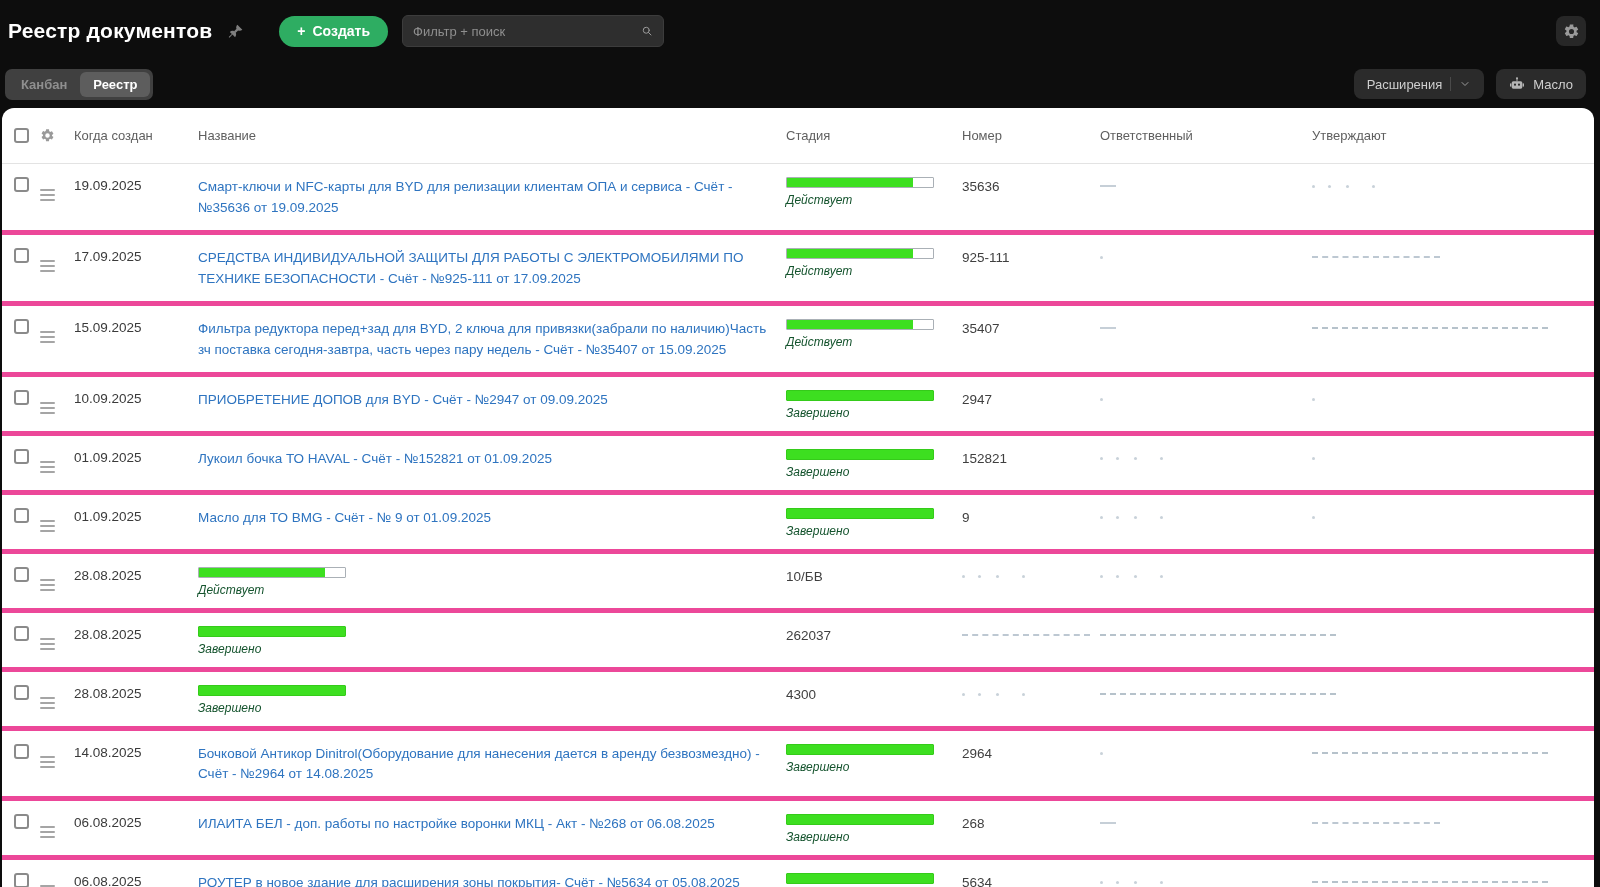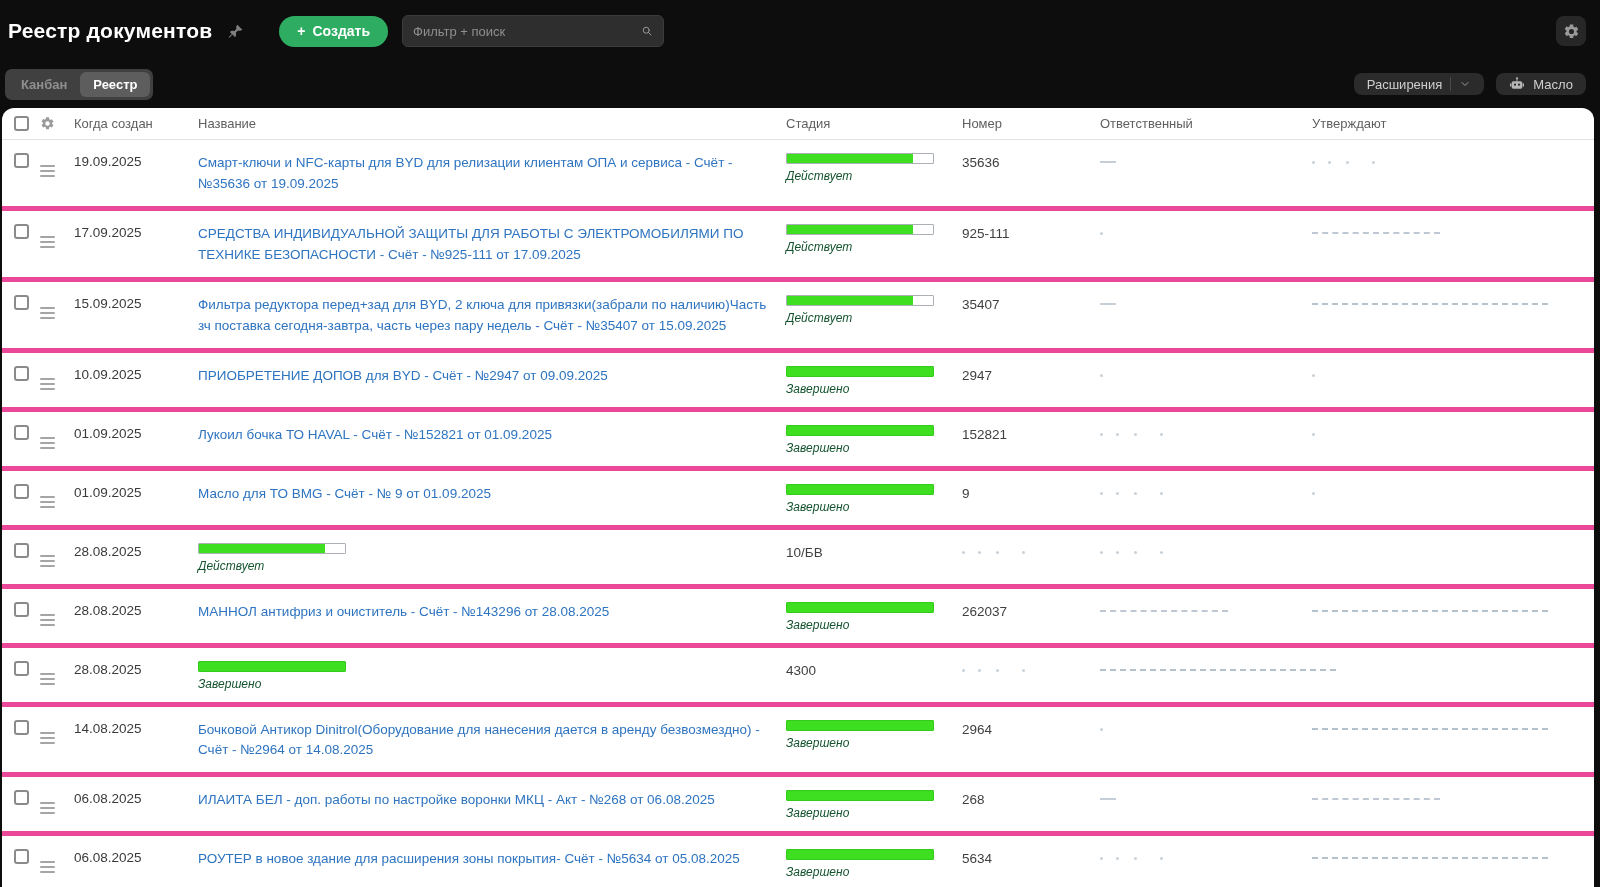--- a/index.html
+++ b/index.html
@@ -24,30 +24,30 @@
               display:flex; align-items:center; justify-content:center; cursor:pointer; }
   .gear-ic { width:17px; height:17px; fill:#9a9a9a; }
 
   
   .subbar { display:flex; align-items:center; height:44px; padding:0 14px 0 5px; }
   .view-tabs { display:flex; background:#404040; border-radius:7px; padding:3px;justify-content:space-between; }
   .vtab { color:#8f8f8f; font-size:13px; font-weight:bold; padding:5px 13px; border-radius:6px; cursor:pointer; }
   .vtab.active { background:#5d5d5d; color:#ffffff; }
   .sub-right { margin-left:auto; display:flex; gap:12px; align-items:center; }
   .dark-btn { display:flex; align-items:center; gap:8px; background:#2b2b2b; color:#cfcfcf;
-              font-size:13px; height:22px; padding:0 13px; border-radius:8px; border:none; cursor:pointer; }
+              font-size:13px; height:30px; padding:0 13px; border-radius:8px; border:none; cursor:pointer; }
   .dark-btn .sep { width:1px; height:14px; background:#4a4a4a; }
   .chev-ic { width:12px; height:12px; }
   .robot-ic { width:16px; height:16px; fill:#b5b5b5; }
 
   
   .panel { background:#ffffff; margin:2px 6px 0 2px; height:821px;
            border-radius:12px 12px 0 0; overflow:hidden; }
   .thead { display:grid; grid-template-columns:26px 34px 124px 1fr 176px 138px 212px 268px;
-           align-items:center; height:32px; padding:0 14px 0 12px;
+           align-items:center; height:56px; padding:0 14px 0 12px;
            border-bottom:1px solid #e3e3e3; }
   .thead .hlabel { color:#5f5f5f; font-size:13px; }
   .cb { display:inline-block; width:15px; height:15px; border:2px solid #8a8a8a;
         border-radius:3px; background:#fff; cursor:pointer; }
   .hgear { width:15px; height:15px; fill:#9a9a9a; cursor:pointer; }
   .hd-first { display:flex; align-items:center; }
 
   .trow { display:grid; grid-template-columns:26px 34px 124px 1fr 176px 138px 212px 268px;
           padding:13px 14px 11px 12px; border-bottom:5px solid #ec4899; min-height:48px;
           align-items:start; background:#fff; }
@@ -325,23 +325,20 @@
   </div>
 
   <div class="trow">
     <div><span class="cb"></span></div>
     <div><span class="hamb">
             <i></i>
             <i></i>
             <i></i>
           </span></div>
     <div class="cell-date">28.08.2025</div>
-    <div>
-          <a class="doc-link">МАННОЛ антифриз и очиститель - Счёт - №143296 от 28.08.2025</a>
-        </div>
     <div class="stage-wrap">
       <div class="bar full">
             <div class="fill" style="width: 100%;"></div>
           </div>
       <div class="stage-label">Завершено</div>
     </div>
     <div class="cell-number">262037</div>
     <div>
           <div class="trace line-short"></div>
         </div>

